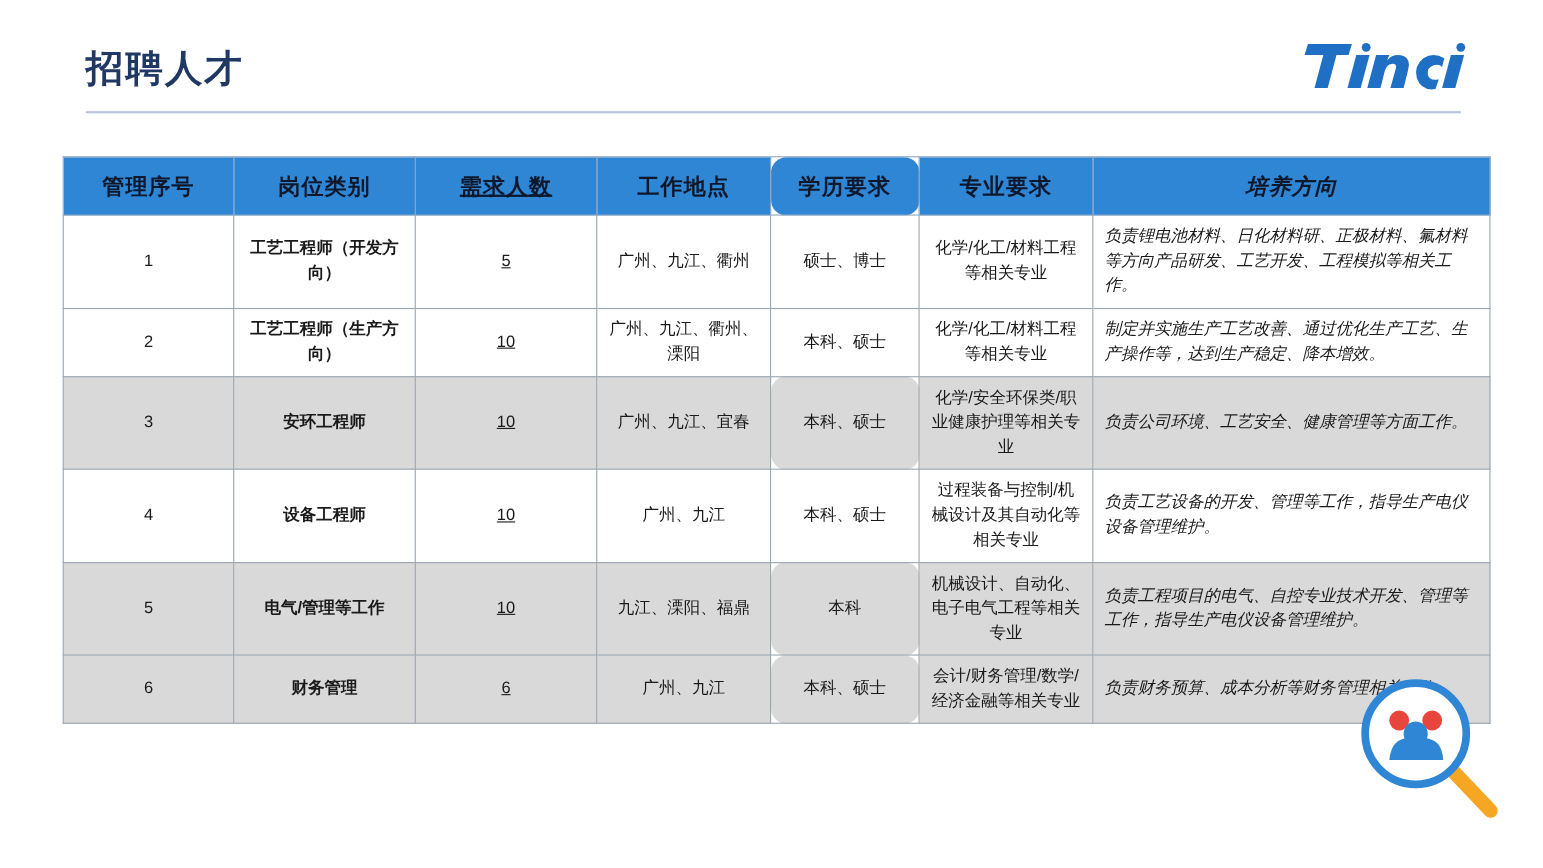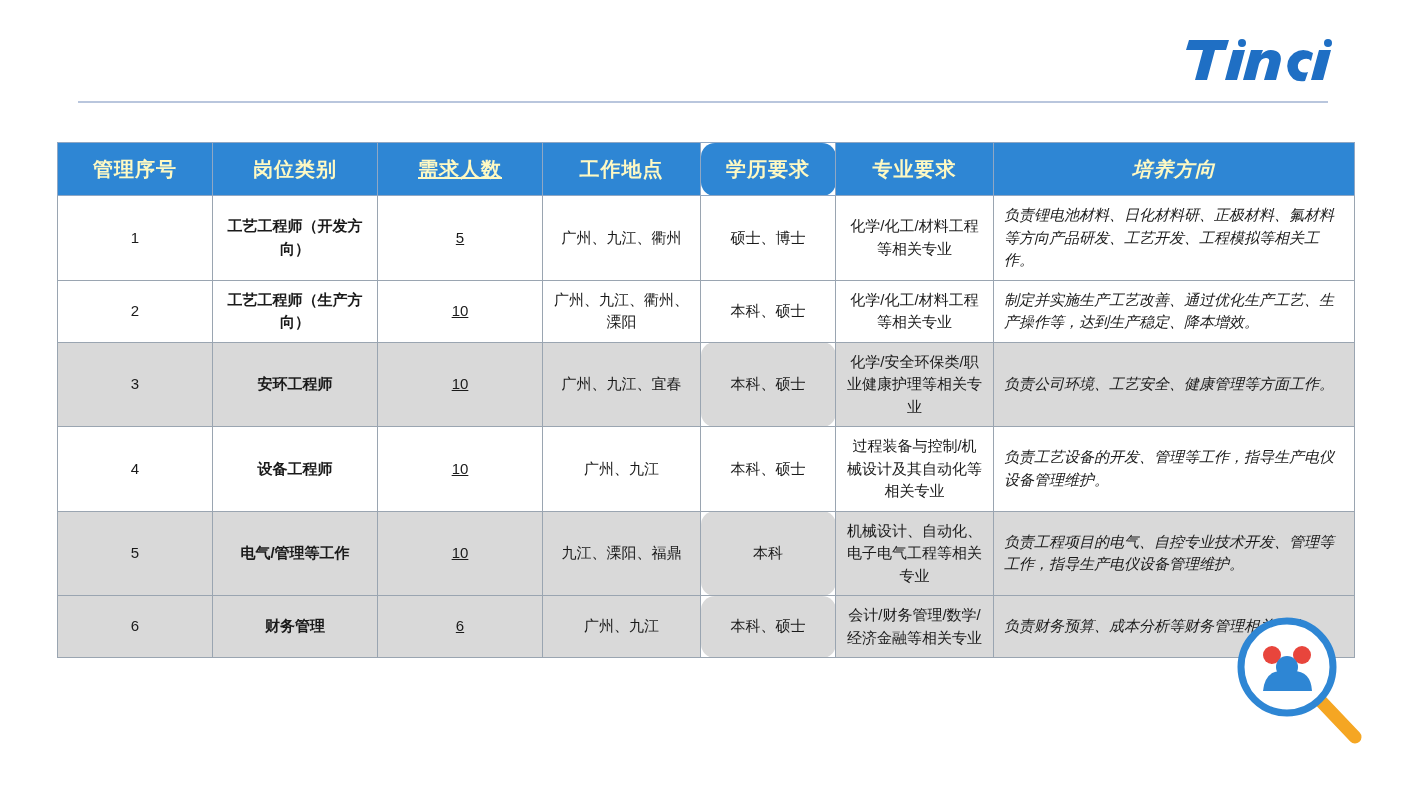--- a/index.html
+++ b/index.html
@@ -55,21 +55,21 @@
     top: 142px;
     width: 1276px;
   }
   table.recruit {
     border-collapse: collapse;
     width: 1276px;
     table-layout: fixed;
   }
   table.recruit th {
     background: #2e86d4;
-    color: #fef9c3;
+    color: #0f172a;
     font-size: 20px;
     font-weight: bold;
     height: 50px;
     border: 1px solid #8fa7c4;
     text-align: center;
     letter-spacing: 1px;
   }
   table.recruit td {
     border: 1px solid #9aa5b1;
     font-size: 15px;
@@ -97,20 +97,21 @@
     width: 150px;
     height: 150px;
     pointer-events: none;
   }
 </style>
 </head>
 <body>
 
 <div class="page">
 
+  <div class="page-title">招聘人才</div>
   <div class="title-rule"></div>
 
   <div class="logo">
     <svg width="170" height="54" viewBox="0 0 170 54">
       <g fill="#1f6fc4">
 
         <path d="M4 6 L44 6 L41 16 L30 16 L22 46 L10 46 L18 16 L1 16 Z"></path>
 
         <path d="M48 16 L60 16 L52 46 L40 46 Z"></path>
         <circle cx="57" cy="9" r="4"></circle>

